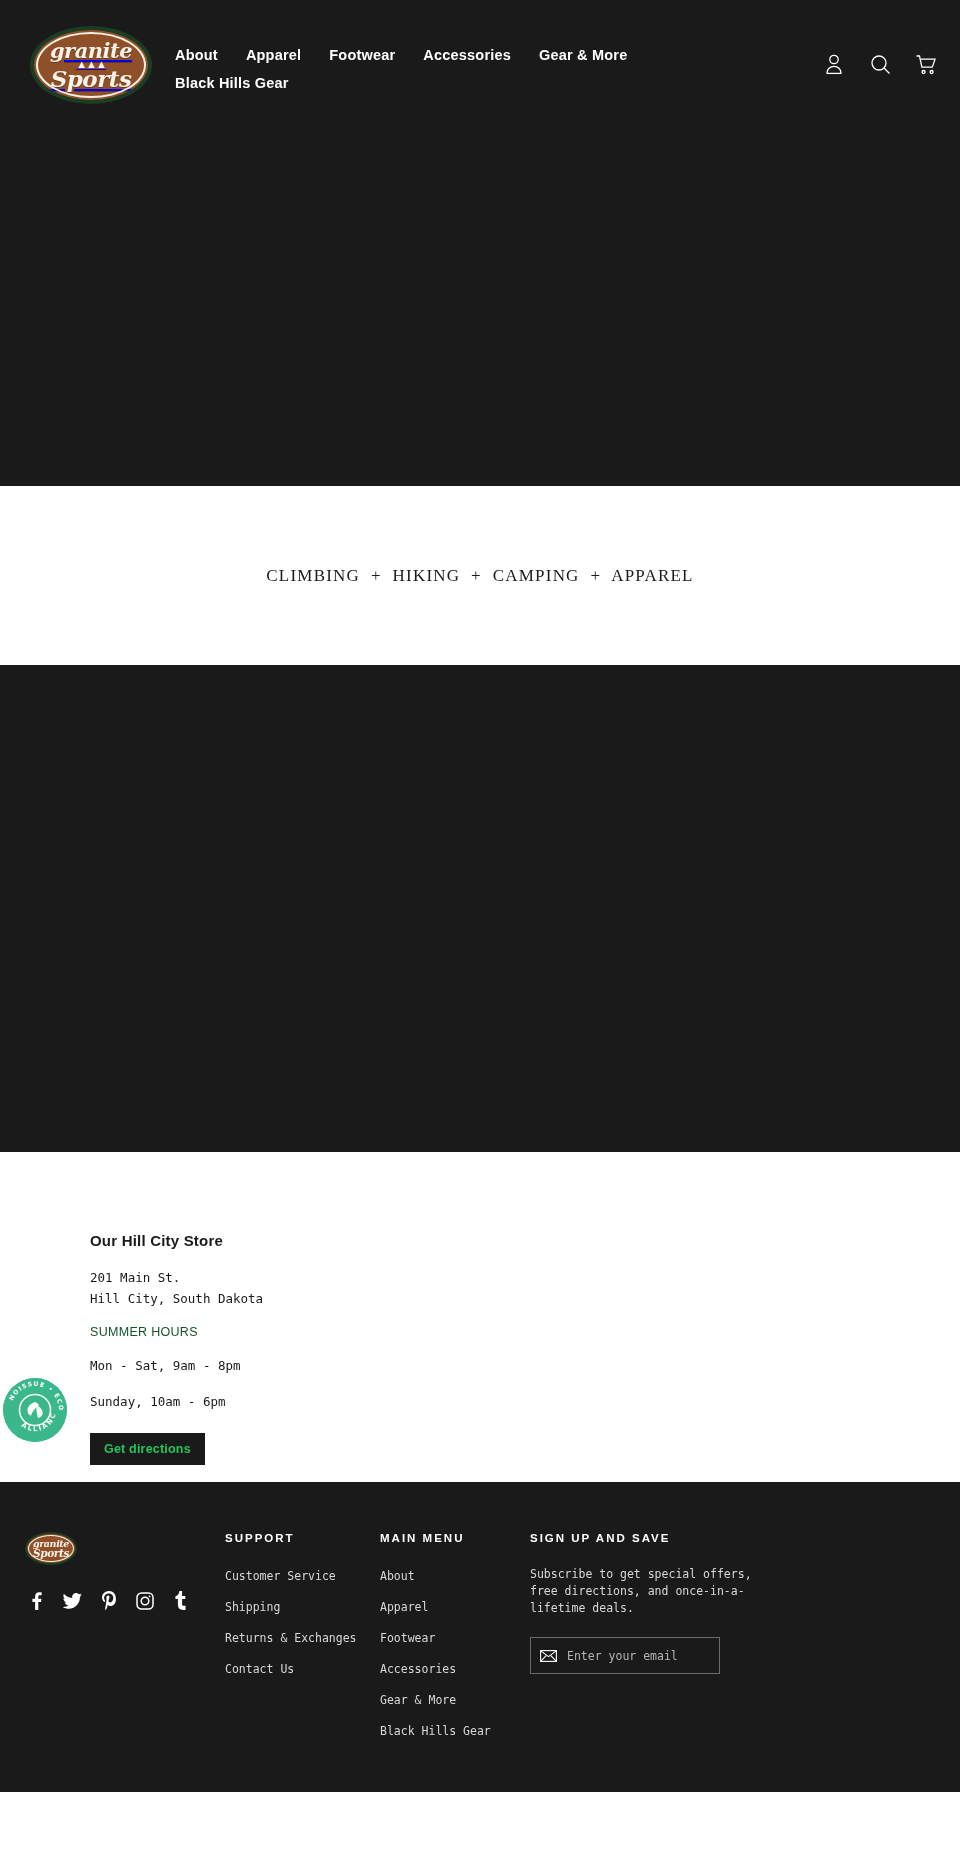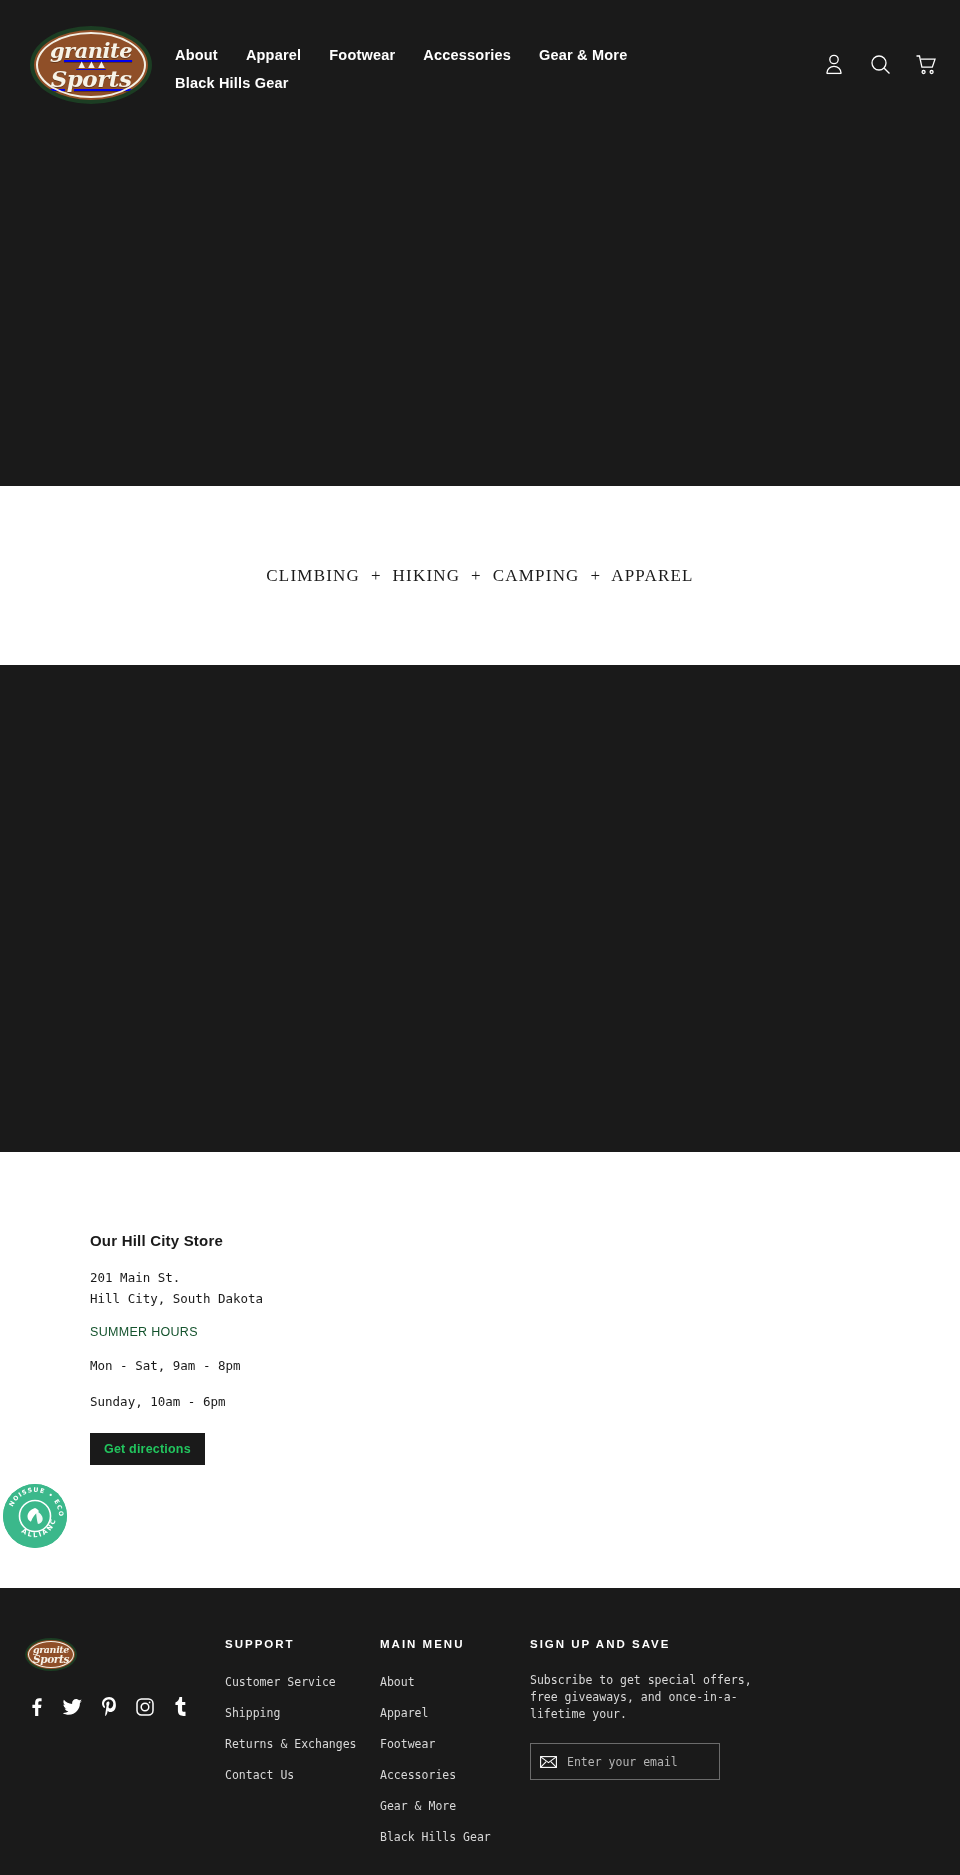--- a/index.html
+++ b/index.html
@@ -159,21 +159,21 @@
     background: #1a1a1a;
     height: 487px;
     width: 960px;
   }
 
   
   .store-band {
     background: #ffffff;
     padding: 80px 0 0 0;
     position: relative;
-    height: 436px;
+    height: 330px;
   }
   .store-inner {
     margin-left: 90px;
     width: 420px;
   }
   .store-title {
     font-size: 15px;
     font-weight: bold;
     color: #1a1a1a;
     letter-spacing: 0.2px;
@@ -511,21 +511,21 @@
           <li><a href="#">Apparel</a></li>
           <li><a href="#">Footwear</a></li>
           <li><a href="#">Accessories</a></li>
           <li><a href="#">Gear &amp; More</a></li>
           <li><a href="#">Black Hills Gear</a></li>
         </ul>
       </div>
 
       <div class="fcol-signup">
         <div class="fhead">SIGN UP AND SAVE</div>
-        <p class="fdesc">Subscribe to get special offers, free giveaways, and once-in-a-lifetime your.</p>
+        <p class="fdesc">Subscribe to get special offers, free directions, and once-in-a-lifetime deals.</p>
         <form class="signup-field">
           <span class="mail-ico">
             <svg width="17" height="12" viewBox="0 0 17 12" fill="none" stroke="#ffffff" stroke-width="1.1">
               <rect x="0.6" y="0.6" width="15.8" height="10.8"></rect>
               <path d="M0.8 0.9 L8.5 6.6 L16.2 0.9"></path>
               <path d="M0.8 11.1 L6.2 5.6"></path>
               <path d="M16.2 11.1 L10.8 5.6"></path>
             </svg>
           </span>
           <input type="email" placeholder="Enter your email" style="">

